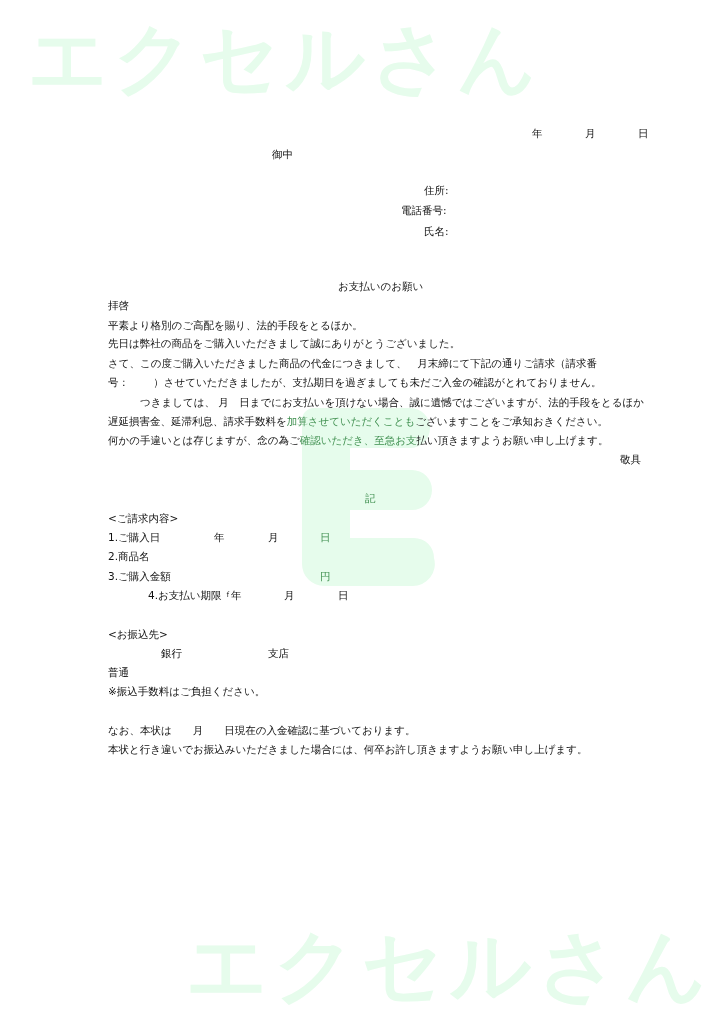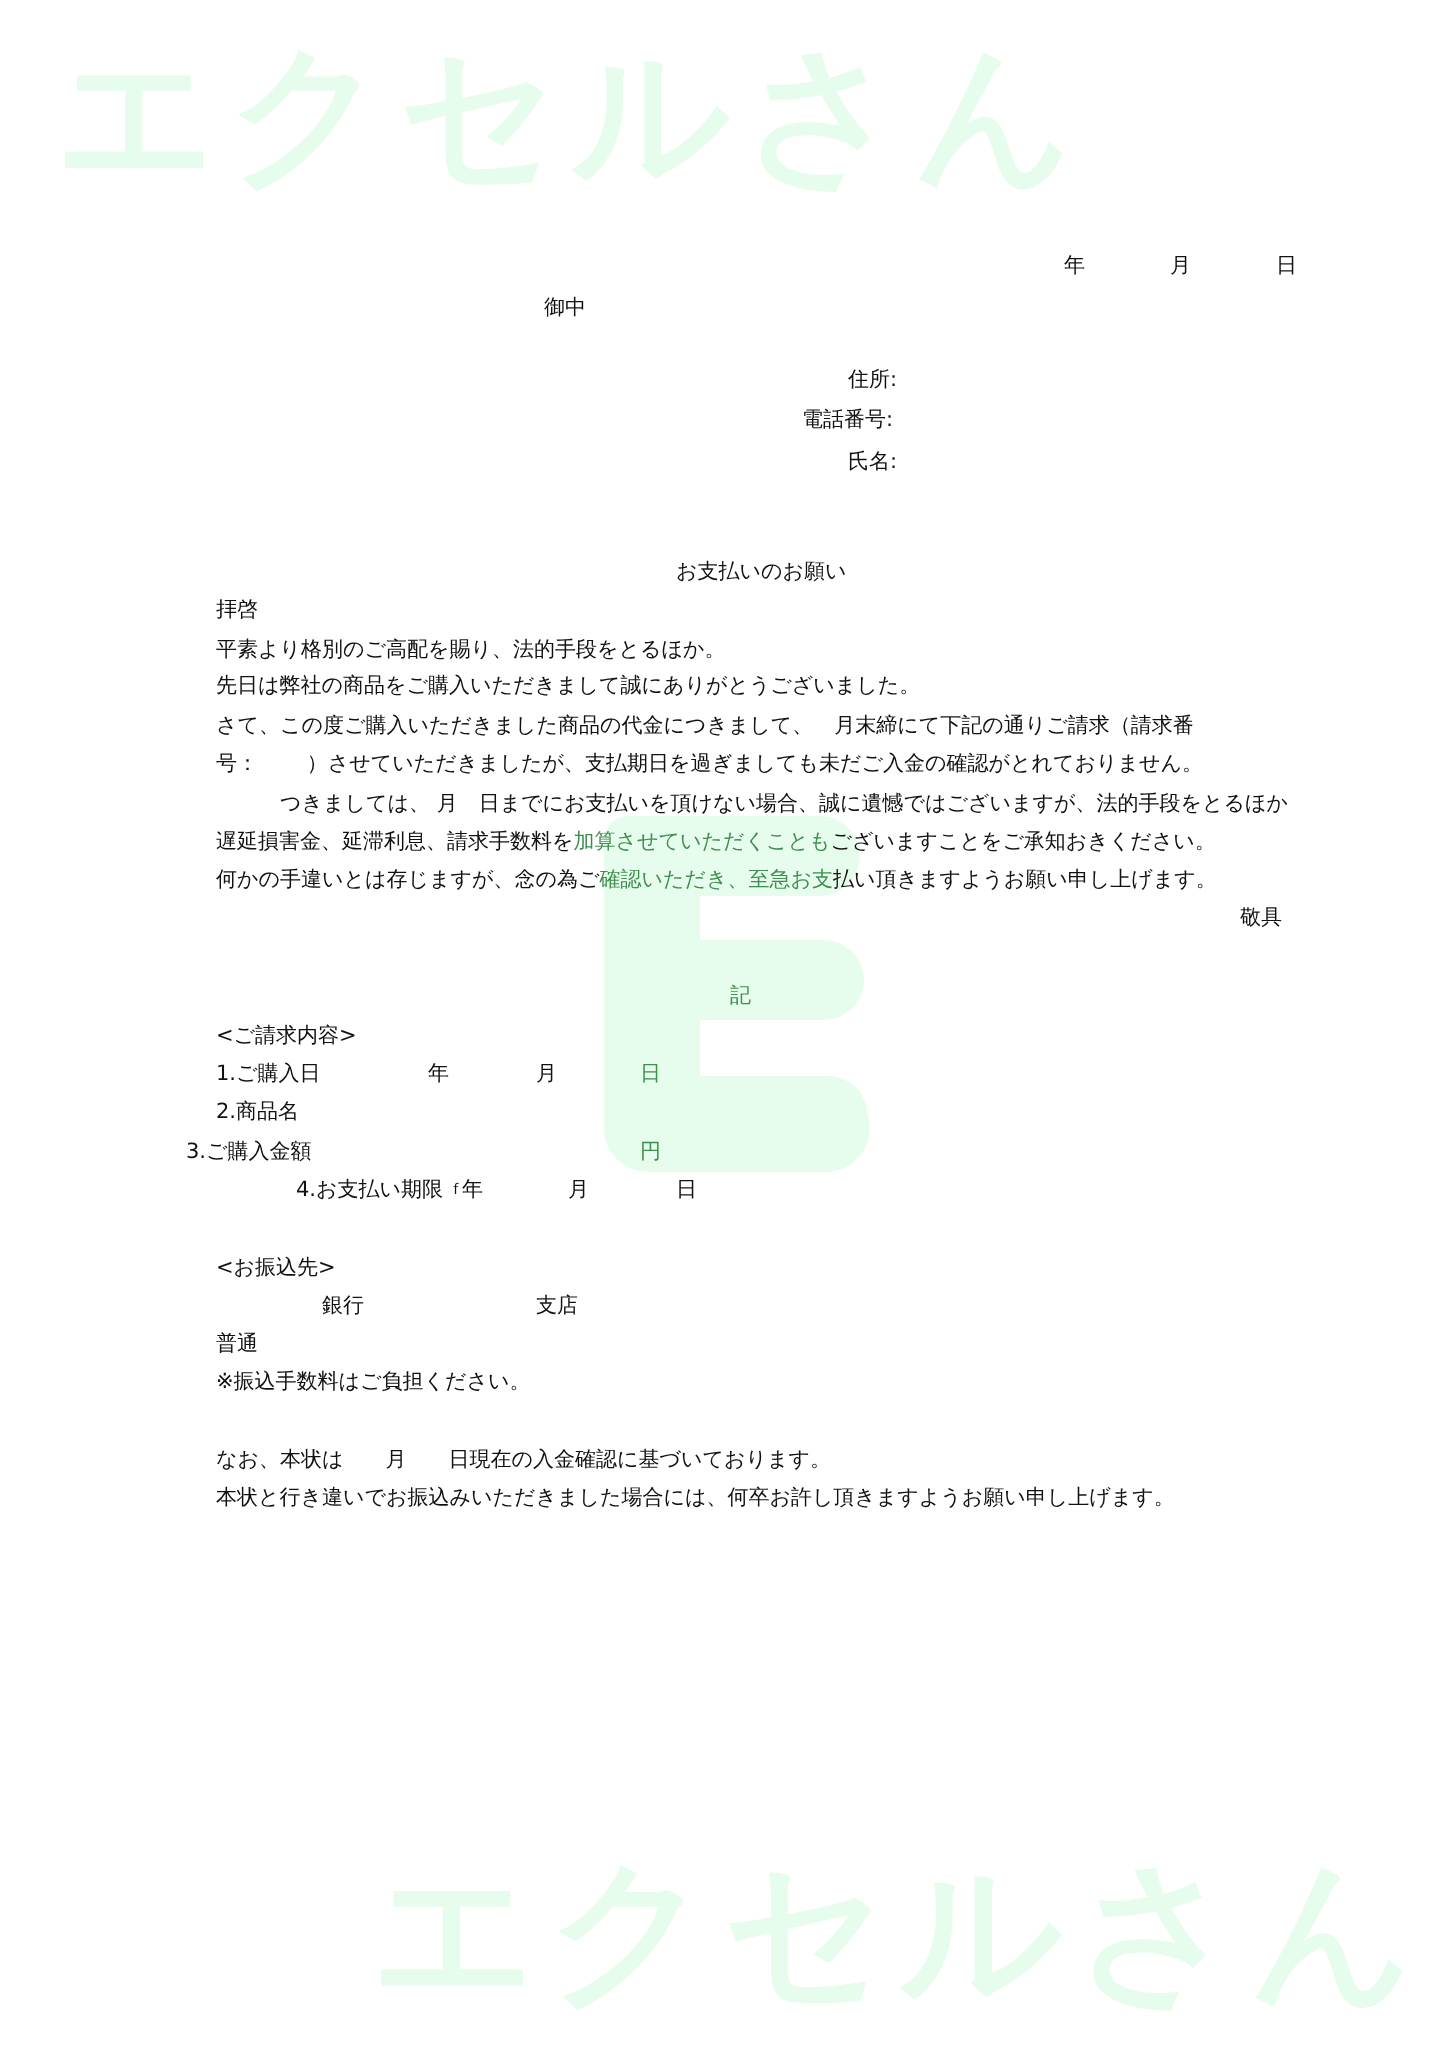--- a/index.html
+++ b/index.html
@@ -51,21 +51,21 @@
 <div class="t g" style="left:365px;top:491px;">記</div>
 <div class="t" style="left:108px;top:511px;">&lt;ご請求内容&gt;</div>
 
 <div class="t" style="left:108px;top:530px;">1.ご購入日</div>
 <div class="t" style="left:214px;top:530px;">年</div>
 <div class="t" style="left:268px;top:530px;">月</div>
 <div class="t g" style="left:320px;top:530px;">日</div>
 
 <div class="t" style="left:108px;top:549px;">2.商品名</div>
 
-<div class="t" style="left:93px;top:569px;">3.ご購入金額</div>
+<div class="t" style="left:108px;top:569px;">3.ご購入金額</div>
 <div class="t g" style="left:320px;top:569px;">円</div>
 
 <div class="t" style="left:120px;top:588px;margin-left:28px;">4.お支払い期限</div>
 <div class="t" style="left:224px;top:588px;font-size:8px;">ｆ</div>
 <div class="t" style="left:231px;top:588px;">年</div>
 <div class="t" style="left:284px;top:588px;">月</div>
 <div class="t" style="left:338px;top:588px;">日</div>
 
 <div class="t" style="left:108px;top:627px;">&lt;お振込先&gt;</div>
 <div class="t" style="left:161px;top:646px;">銀行</div>

